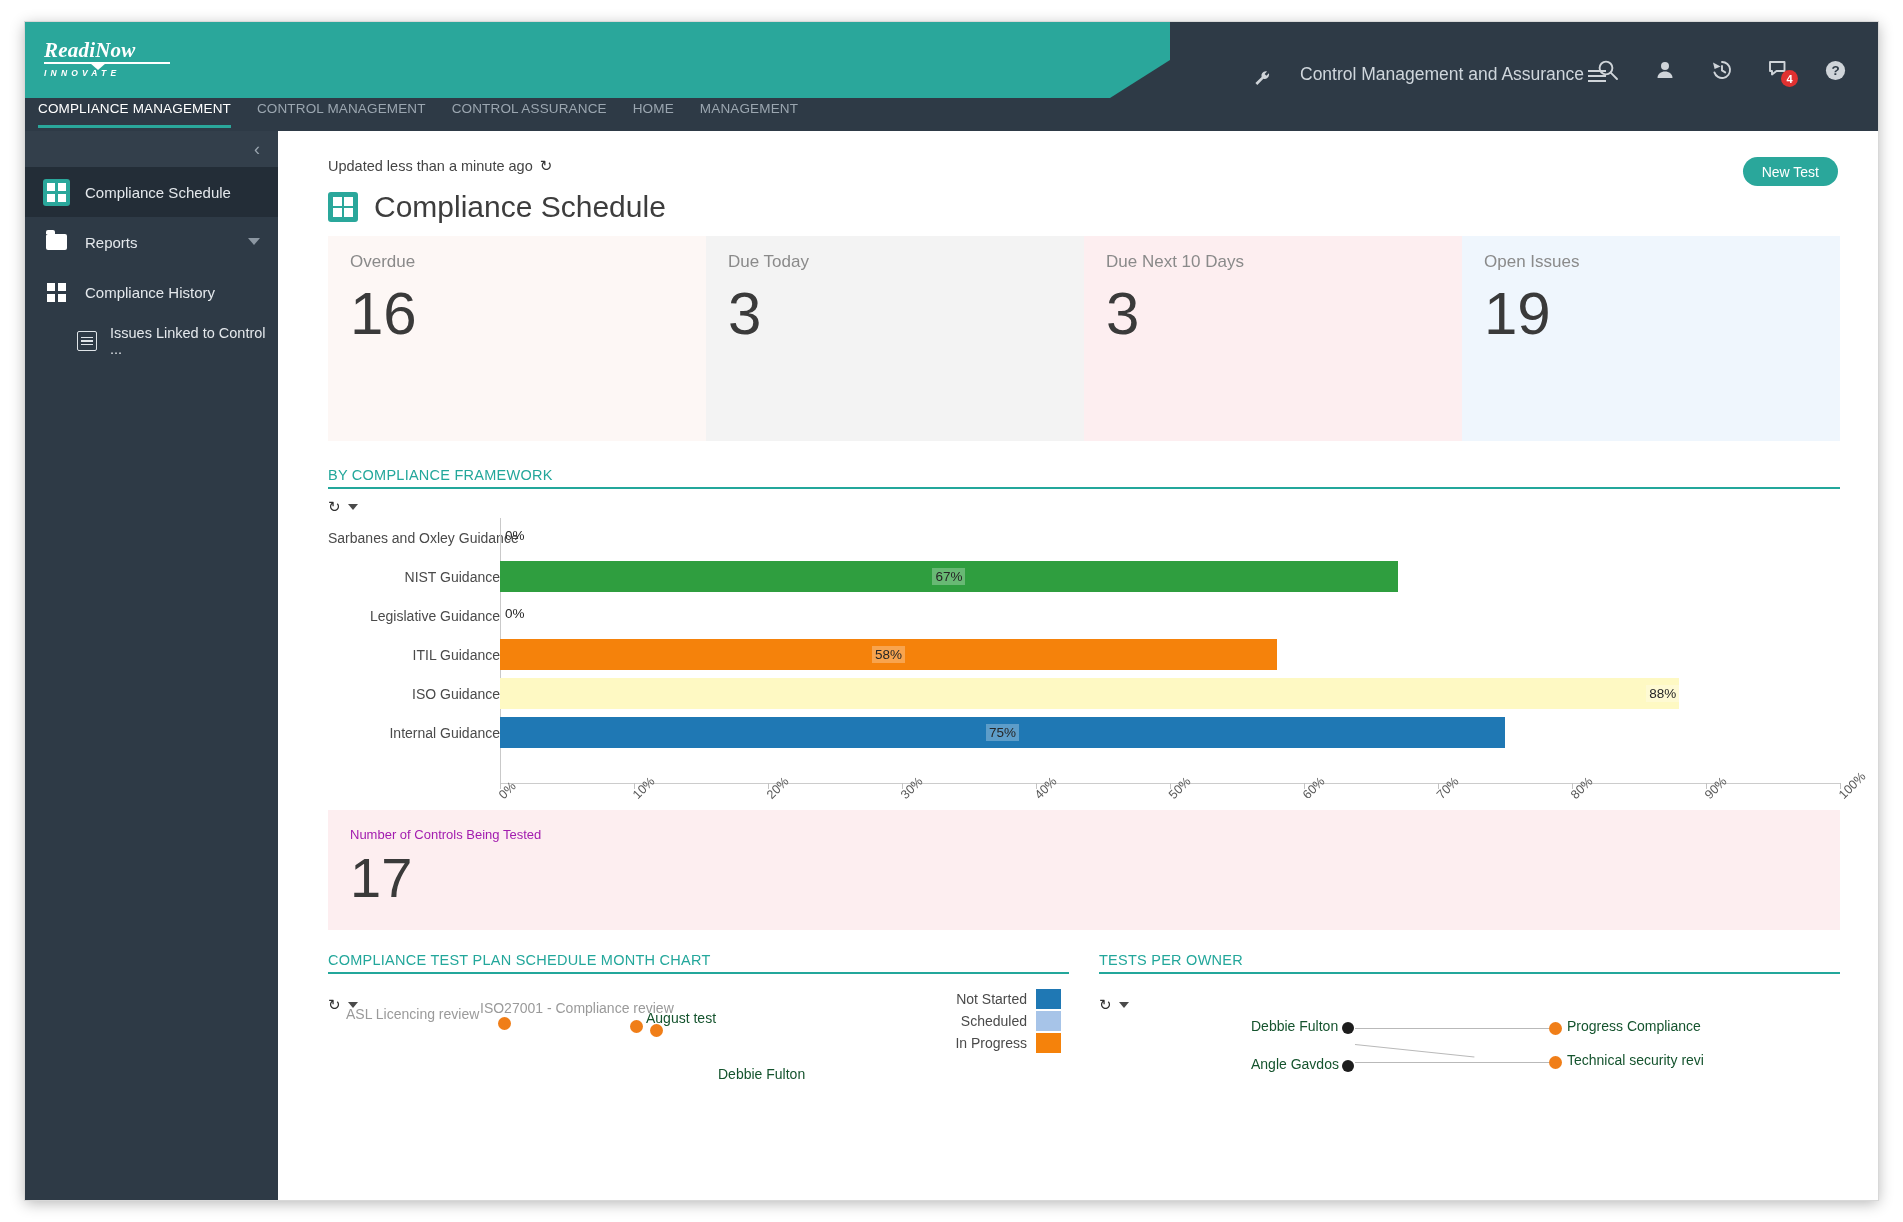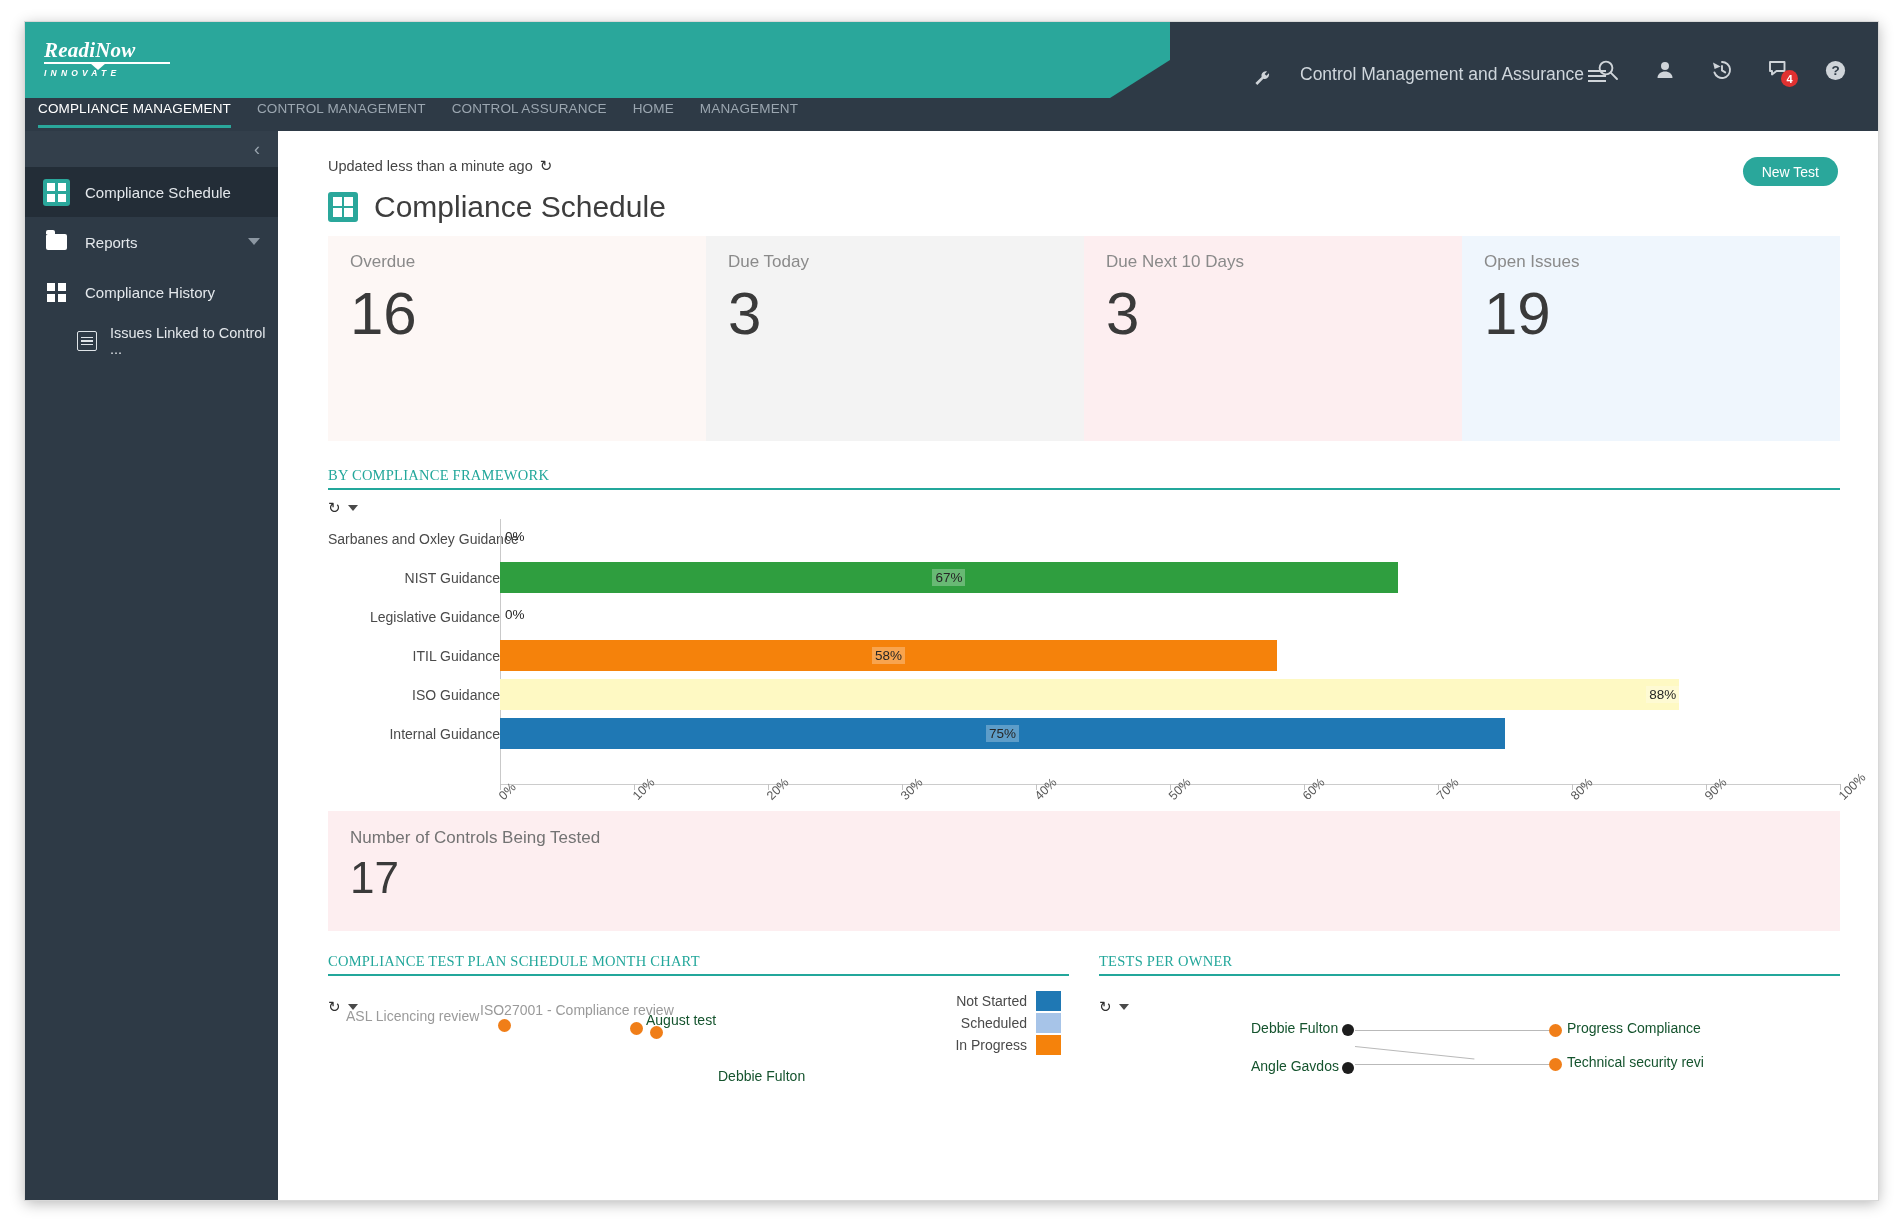--- a/index.html
+++ b/index.html
@@ -71,43 +71,43 @@
   .page-title{font-size:30px;color:#3d3d3d;font-weight:normal;}
 
   
   .kpis{display:flex;margin-top:12px;}
   .kpi{flex:1;height:205px;padding:16px 0 0 22px;box-sizing:border-box;}
   .kpi-label{font-size:17px;color:#8a8a8a;}
   .kpi-value{font-size:60px;color:#3a3a3a;line-height:1;margin-top:12px;font-weight:normal;}
 
   
   .sect{margin-top:26px;}
-  .sect-head{color:#23a79b;font-size:14.5px;letter-spacing:.25px;padding-bottom:4px;border-bottom:2px solid #23a79b;font-family:Liberation Serif, serif;}
+  .sect-head{color:#23a79b;font-size:14.5px;letter-spacing:.25px;padding-bottom:4px;border-bottom:2px solid #23a79b;}
   .chart-ctl{display:flex;align-items:center;gap:7px;margin-top:9px;color:#2f2f2f;font-size:15px;}
   .chart-ctl .dn{width:0;height:0;border-left:5px solid transparent;border-right:5px solid transparent;border-top:6px solid #4a4a4a;}
 
   
   .barchart{position:relative;margin-top:2px;height:272px;}
   .bc-row{display:flex;align-items:center;height:39px;}
   .bc-lab{width:172px;text-align:right;font-size:14px;color:#4a4a4a;padding-right:0px;white-space:nowrap;}
   .bc-track{position:relative;flex:1;height:39px;}
   .bc-bar{position:absolute;left:0;top:4px;height:31px;display:flex;align-items:center;justify-content:center;}
   .bc-val{font-size:13.5px;color:#262626;background:rgba(255,255,255,.28);padding:1px 3px;}
   .bc-val.zero{position:absolute;left:2px;top:9px;background:none;}
   .bc-axisline{position:absolute;left:172px;top:0;width:1px;height:265px;background:#c9c9c9;}
   .bc-ticks{position:absolute;left:172px;right:0;top:265px;height:44px;}
   .bc-tickline{position:absolute;left:0;right:0;top:0;height:1px;background:#cccccc;}
   .bc-tick{position:absolute;top:0;}
   .bc-tick i{display:block;width:1px;height:6px;background:#c3c3c3;}
   .bc-tick span{position:absolute;left:-4px;top:9px;font-size:12.5px;color:#595959;transform:rotate(-45deg);transform-origin:left top;white-space:nowrap;}
 
   
   .ctc{margin-top:20px;background:#fdeef0;height:120px;padding:17px 0 0 22px;box-sizing:border-box;}
-  .ctc-label{font-size:17px;color:#737373;}
-  .ctc-value{font-size:44px;color:#3a3a3a;line-height:1;margin-top:8px;}
+  .ctc-label{font-size:13px;color:#a21caf;}
+  .ctc-value{font-size:56px;color:#3a3a3a;line-height:1;margin-top:8px;}
 
   
   .bottom{display:flex;gap:30px;margin-top:22px;}
   .bpanel{flex:1;position:relative;}
   .mini{position:relative;height:112px;margin-top:8px;overflow:hidden;}
   .mini-ctl{position:absolute;left:0;top:14px;display:flex;align-items:center;gap:7px;color:#2f2f2f;font-size:15px;}
   .mini-ctl .dn{width:0;height:0;border-left:5px solid transparent;border-right:5px solid transparent;border-top:6px solid #4a4a4a;}
   .node-lab{position:absolute;font-size:14px;color:#14532d;white-space:nowrap;}
   .dot{position:absolute;width:13px;height:13px;border-radius:50%;}
   .dot.orange{background:#f07e18;}

